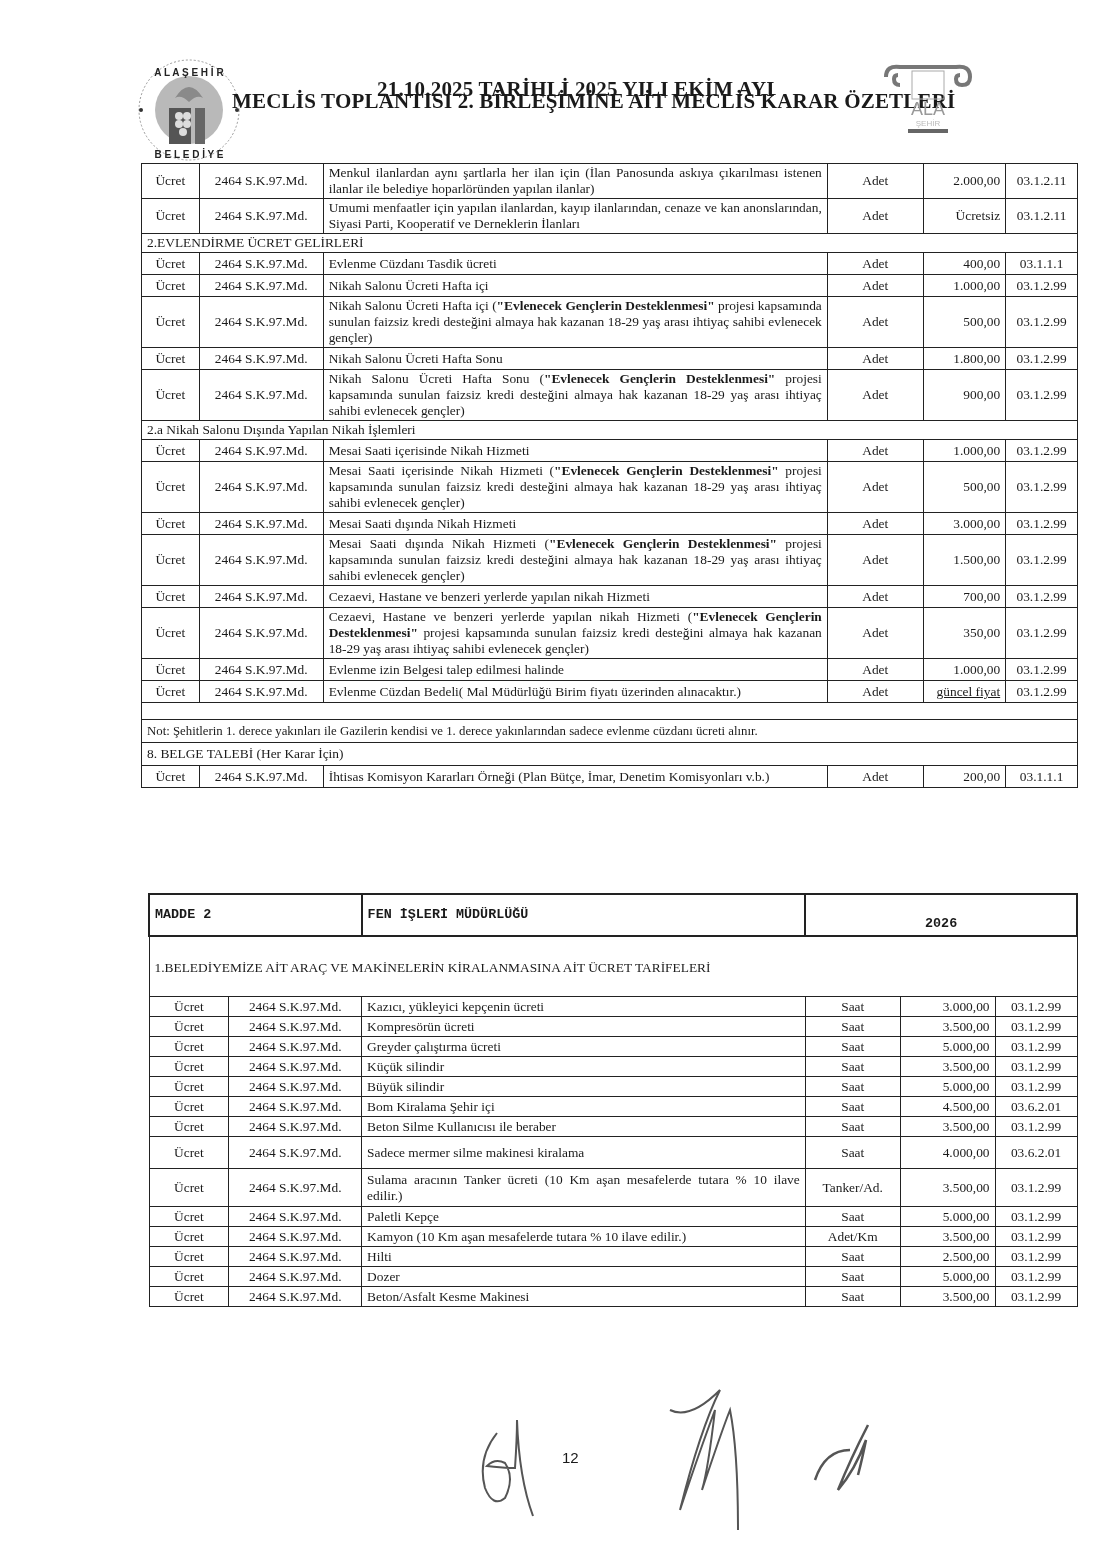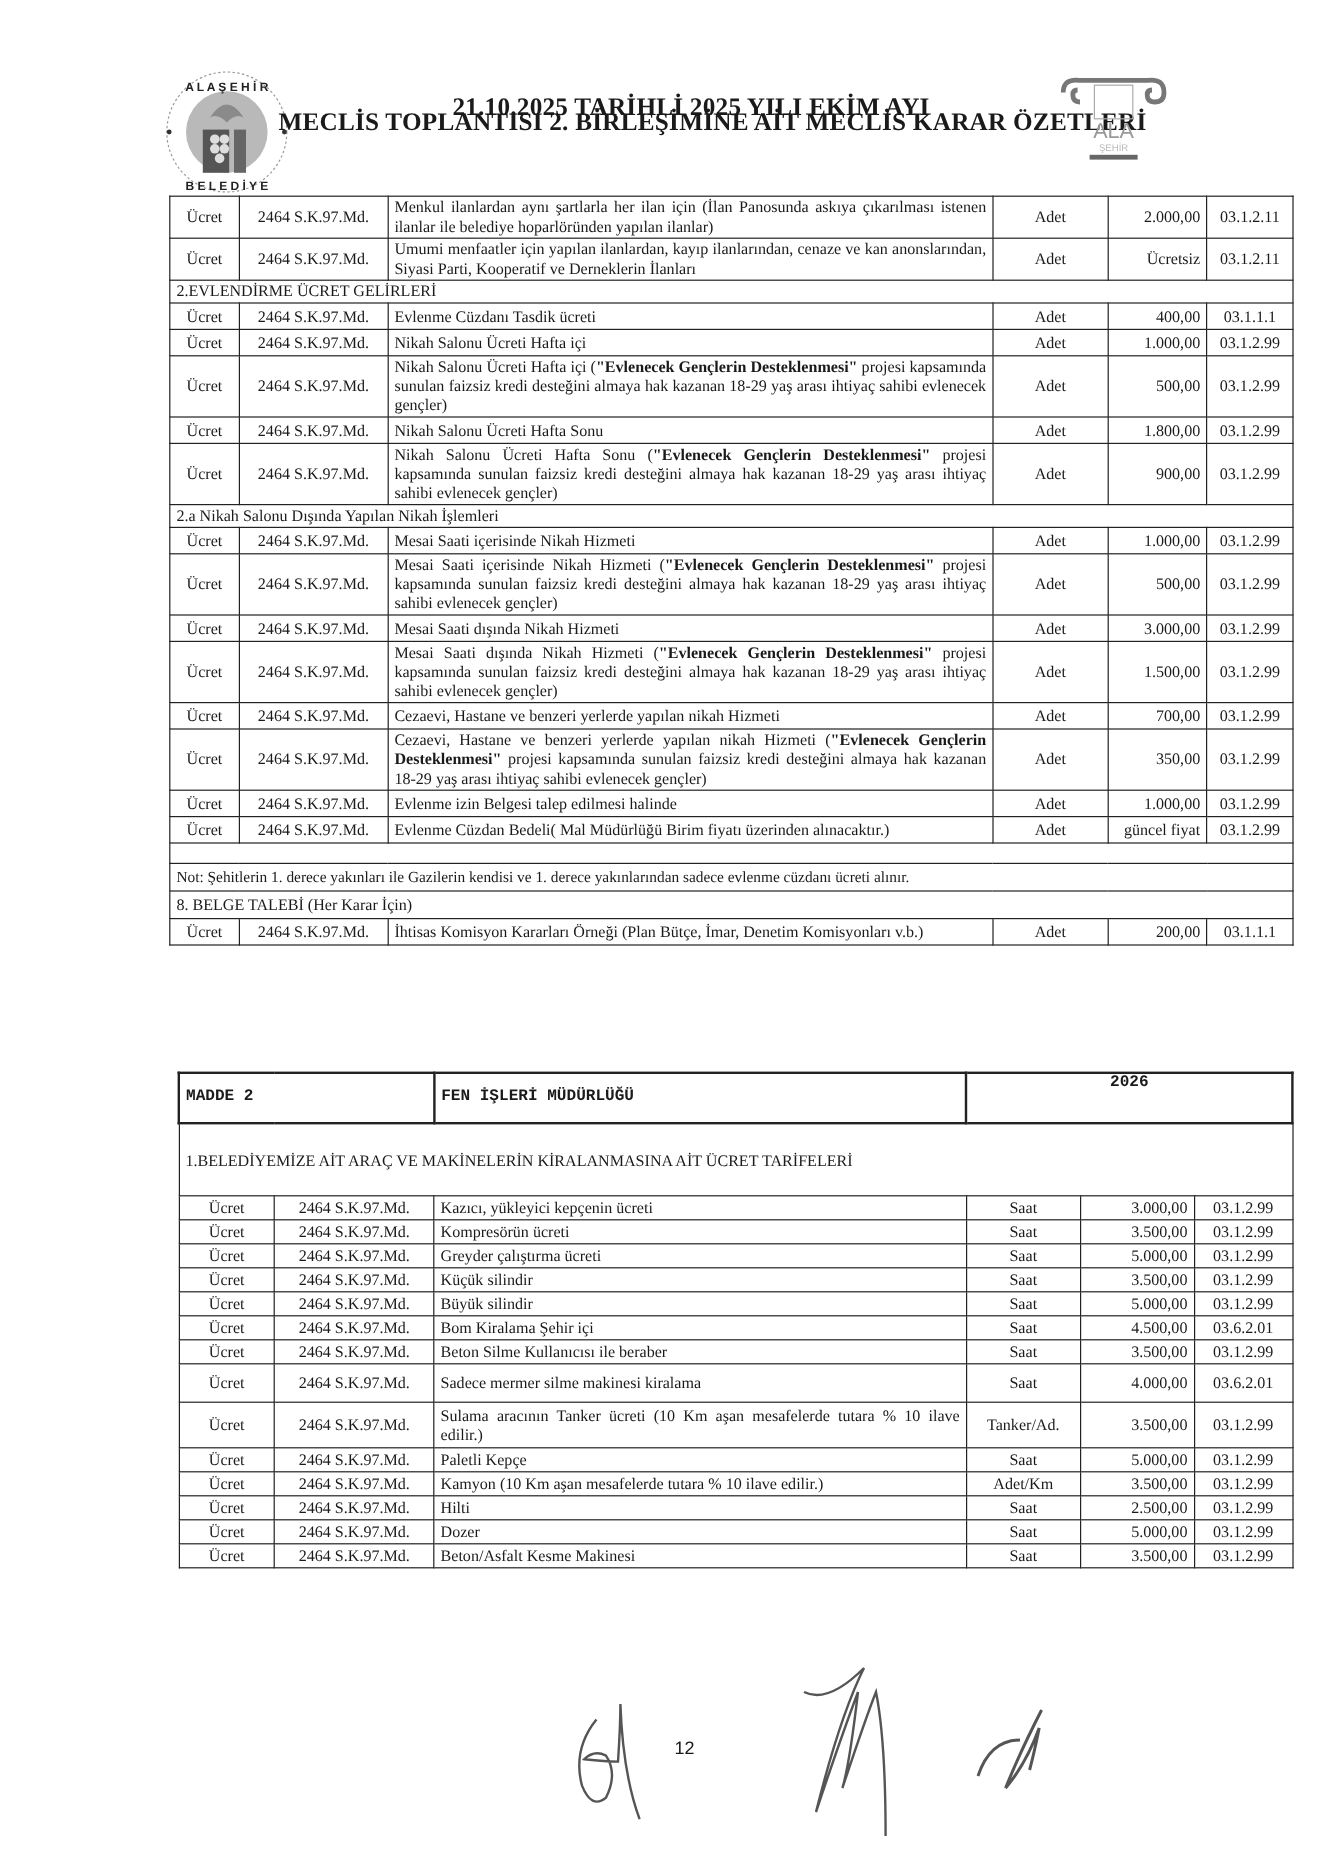--- a/index.html
+++ b/index.html
@@ -189,21 +189,21 @@
         <td class="j">Evlenme izin Belgesi talep edilmesi halinde</td>
         <td class="c">Adet</td>
         <td class="r">1.000,00</td>
         <td class="c">03.1.2.99</td>
       </tr>
       <tr style="height: 22px;">
         <td class="c">Ücret</td>
         <td class="c">2464 S.K.97.Md.</td>
         <td class="j">Evlenme Cüzdan Bedeli( Mal Müdürlüğü Birim fiyatı üzerinden alınacaktır.)</td>
         <td class="c">Adet</td>
-        <td class="r" style="line-height: 13px;">güncel fiyat</td>
+        <td class="r" style="line-height: 13px; text-decoration: underline;">güncel fiyat</td>
         <td class="c">03.1.2.99</td>
       </tr>
     </tbody>
   <tbody>
       <tr>
         <td colspan="6" style="height:14px"></td>
       </tr>
   <tr>
         <td colspan="6" style="padding:3px 5px;font-size:12.8px">Not: Şehitlerin 1. derece yakınları ile Gazilerin kendisi ve 1. derece yakınlarından sadece evlenme cüzdanı ücreti alınır.</td>
       </tr>
@@ -229,21 +229,21 @@
       <col style="width:133px">
       <col style="width:445px">
       <col style="width:95px">
       <col style="width:95px">
       <col style="width:82px">
   </colgroup>
   <tbody>
       <tr class="hdr">
     <td colspan="2" style="height:38px;border-width:2px">MADDE 2</td>
     <td style="border-width:2px">FEN İŞLERİ MÜDÜRLÜĞÜ</td>
-    <td colspan="3" class="c" style="border-width:2px;vertical-align:top;padding-top:0">2026</td>
+    <td colspan="3" class="c" style="border-width:2px;vertical-align:top;padding-top:21px">2026</td>
   </tr>
   <tr>
         <td colspan="6" style="height:38px;vertical-align:bottom;padding-bottom:20px">1.BELEDİYEMİZE AİT ARAÇ VE MAKİNELERİN KİRALANMASINA AİT ÜCRET TARİFELERİ</td>
       </tr>
   </tbody>
     <tbody id="t2-rows">
       <tr style="height: 20px;">
         <td class="c">Ücret</td>
         <td class="c">2464 S.K.97.Md.</td>
         <td class="j">Kazıcı, yükleyici kepçenin ücreti</td>

